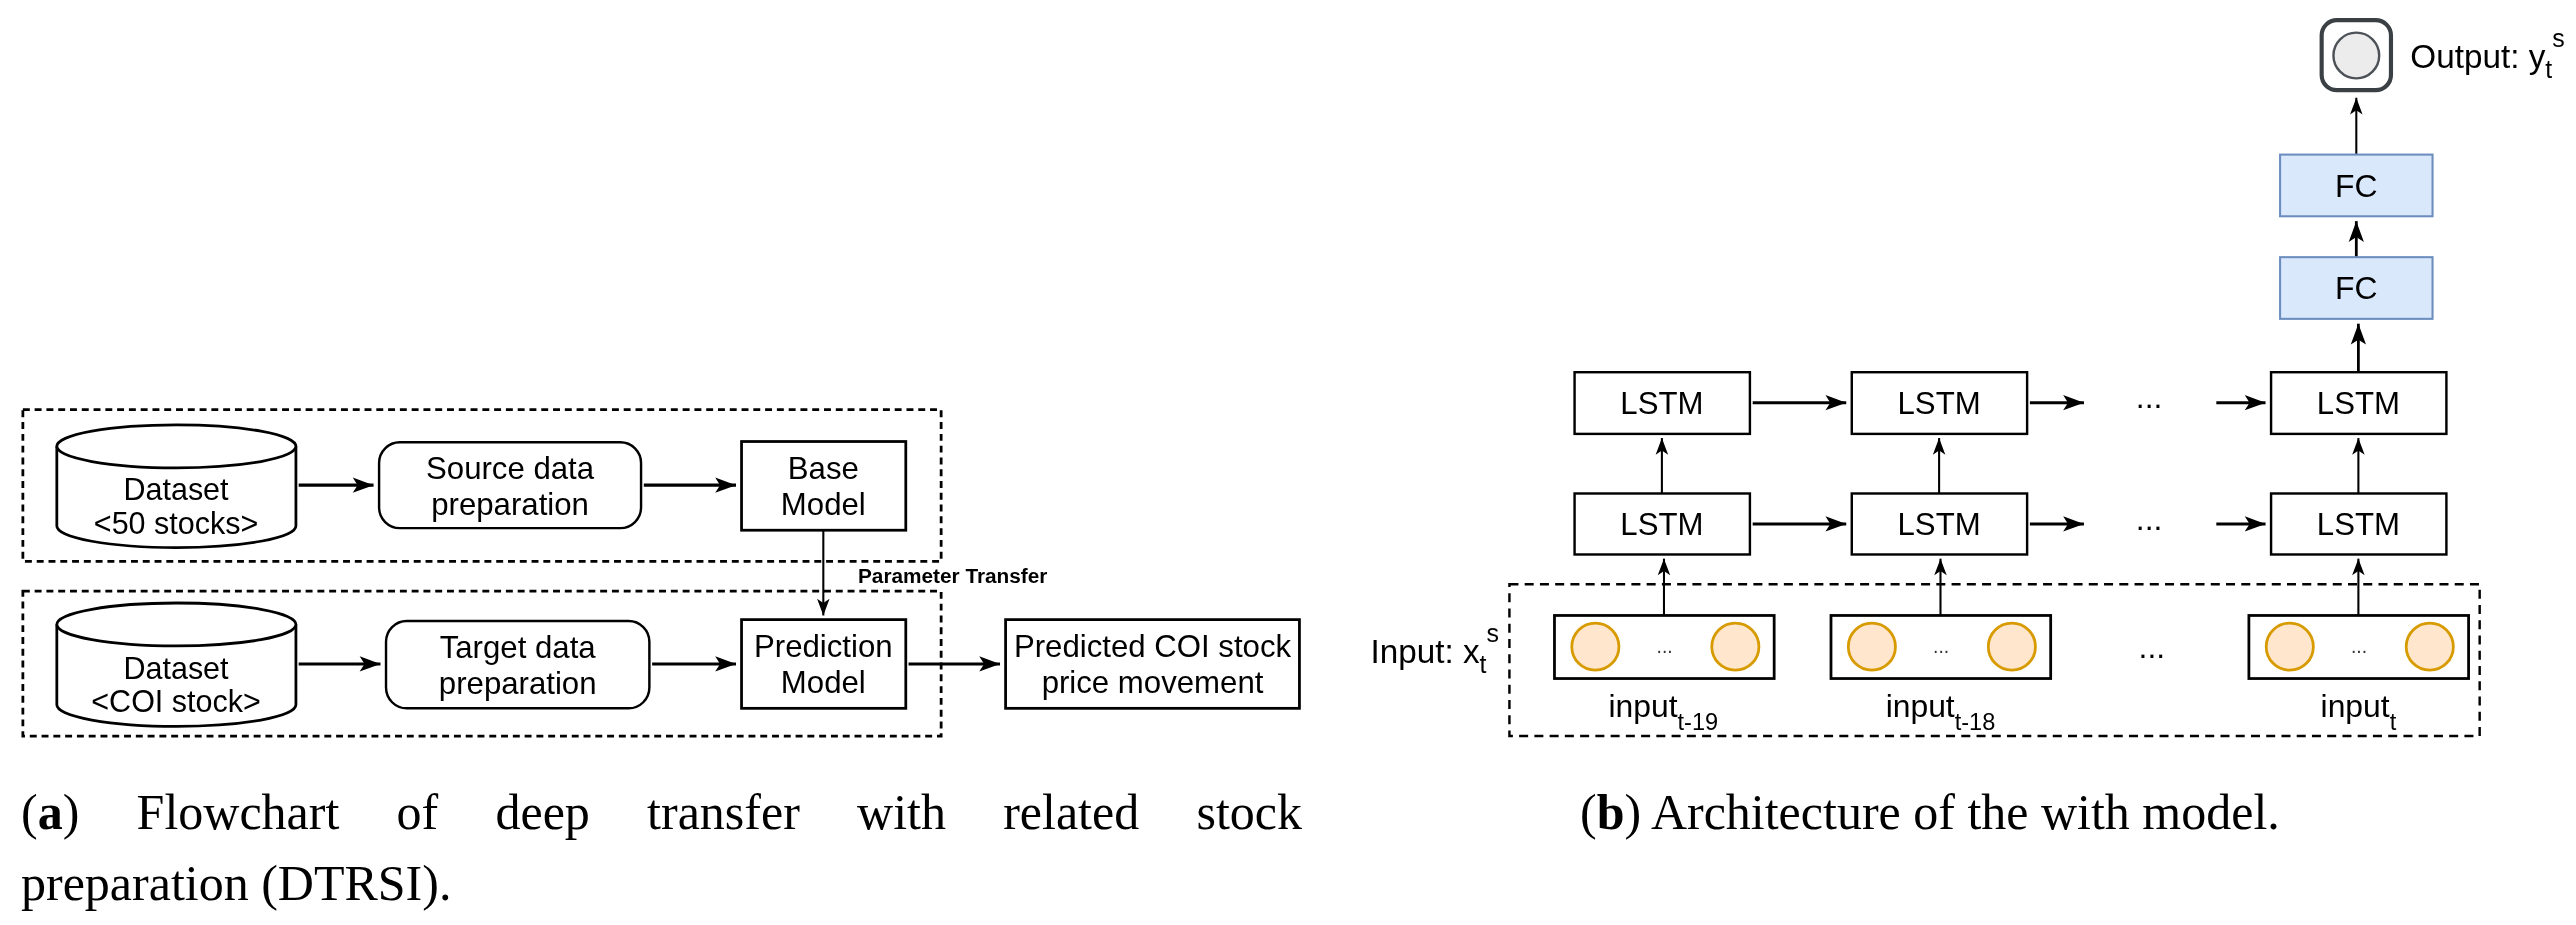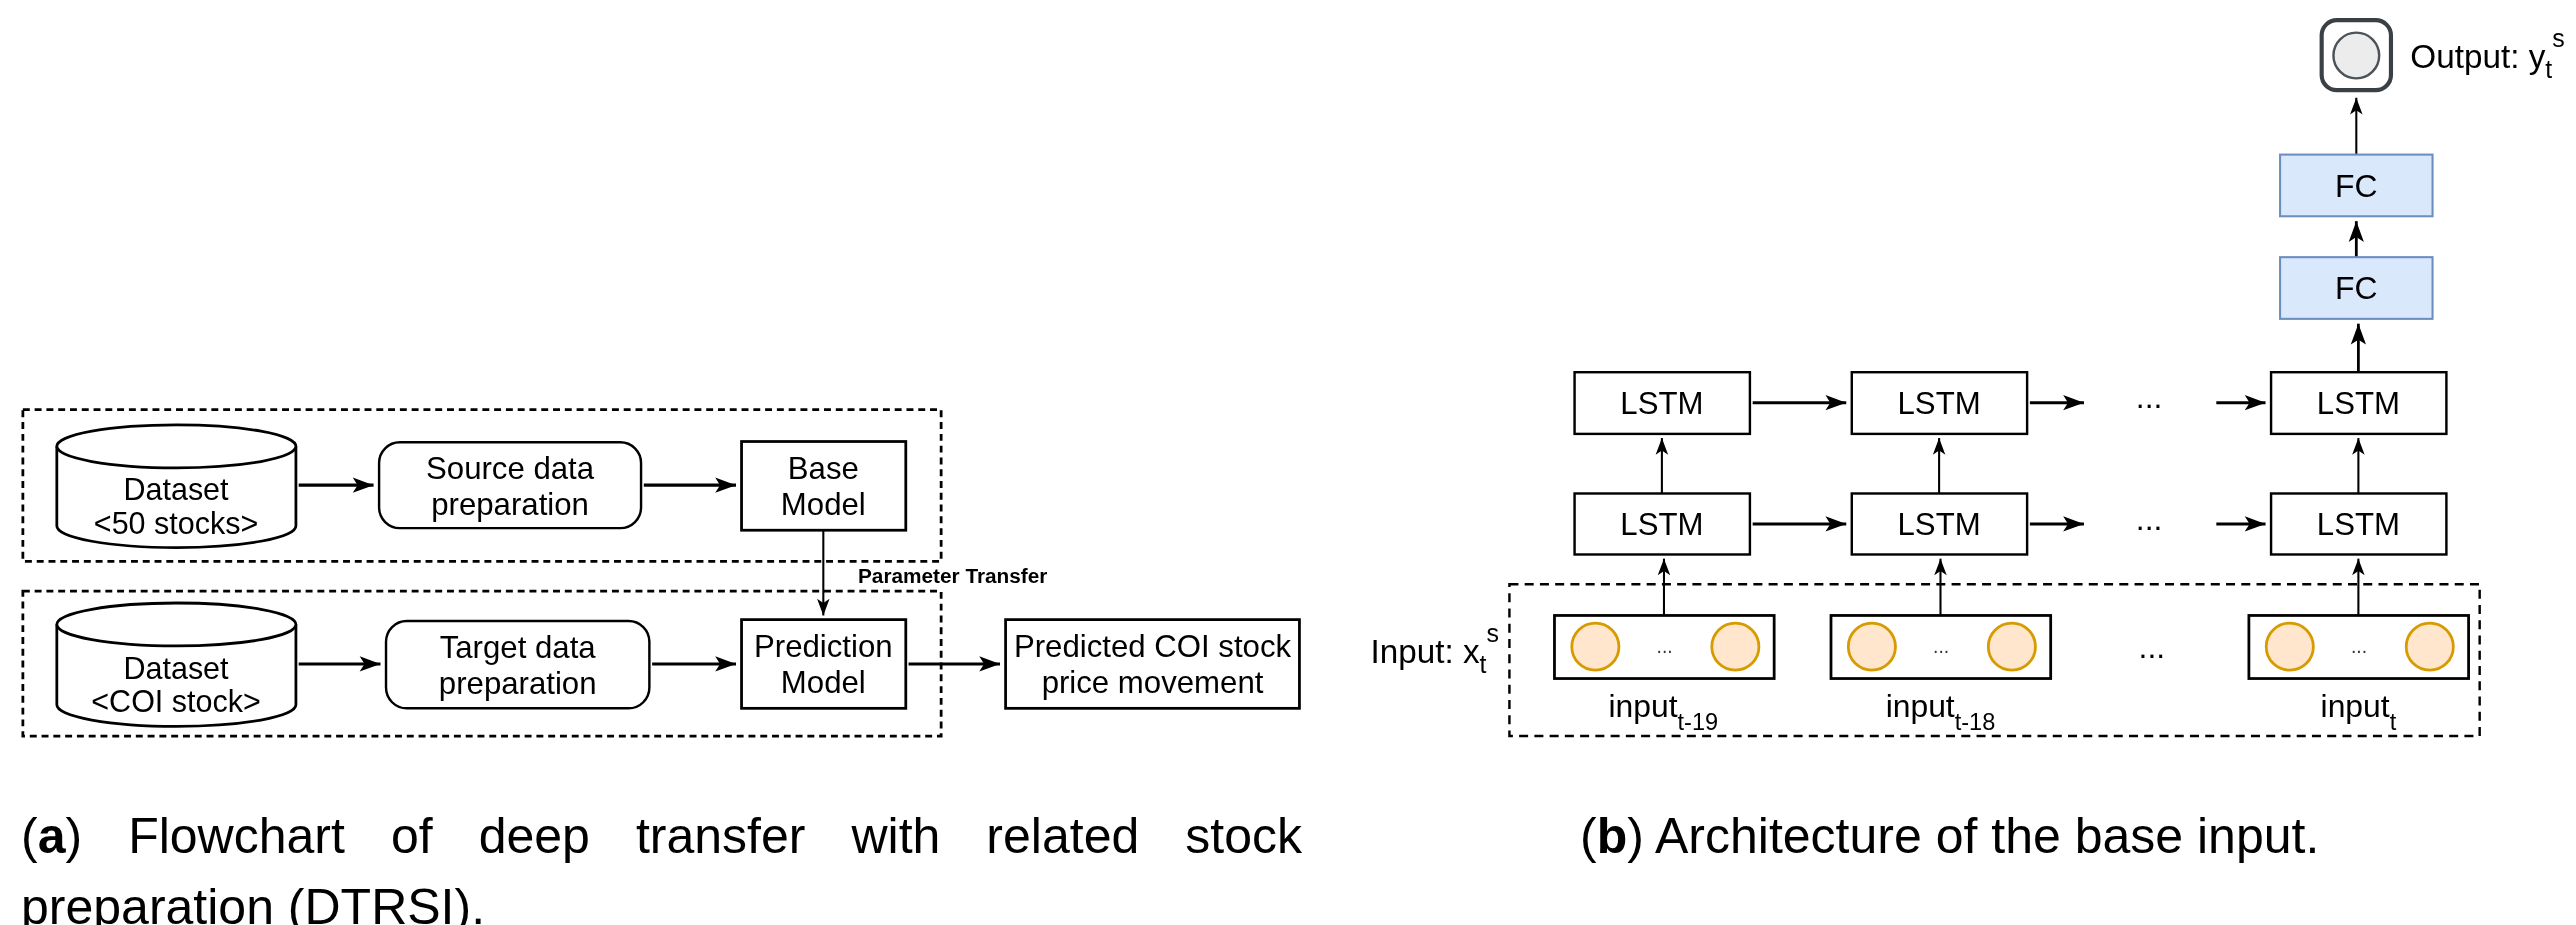--- a/index.html
+++ b/index.html
@@ -9,21 +9,21 @@
   .cyl-text{font-family:"Liberation Sans",sans-serif;font-size:44px;fill:#000;}
   .lstm-text{font-family:"Liberation Sans",sans-serif;font-size:45px;fill:#000;}
   .fc-text{font-family:"Liberation Sans",sans-serif;font-size:46px;fill:#000;}
   .side-label{font-family:"Liberation Sans",sans-serif;font-size:48px;fill:#000;}
   .side-label-small{font-size:36px;}
   .input-label{font-family:"Liberation Sans",sans-serif;font-size:46px;fill:#000;}
   .input-sub{font-size:34px;}
   .param-label{font-family:"Liberation Sans",sans-serif;font-size:30px;font-weight:700;fill:#000;}
   .row-dots{font-family:"Liberation Sans",sans-serif;font-size:46px;fill:#000;}
   .neuron-dots{font-family:"Liberation Sans",sans-serif;font-size:28px;fill:#333;}
-  .caption{position:absolute;font-family:Liberation Sans, sans-serif;font-size:50px;color:#000;line-height:1;white-space:nowrap;margin-top:24px;}
+  .caption{position:absolute;font-family:Liberation Serif, serif;font-size:50px;color:#000;line-height:1;white-space:nowrap;}
   .caption-justify{white-space:normal;text-align:justify;text-align-last:justify;}
   .cap-bold{font-weight:700;}
 </style>
 </head>
 <body>
 
 <svg width="2576" height="926" viewBox="0 0 3717 1336">
   <defs>
     <marker id="mThick" markerUnits="userSpaceOnUse" markerWidth="34" markerHeight="26" refX="32" refY="13" orient="auto">
       <path d="M2,2 L32,13 L2,24 L9,13 Z" fill="#000"></path>
@@ -174,14 +174,14 @@
       <text class="neuron-dots" x="3404" y="942" text-anchor="middle">...</text>
       <circle cx="3506" cy="933" r="34" fill="#ffe6cc" stroke="#d79b00" stroke-width="4"></circle>
       <text class="input-label" x="3403" y="1035" text-anchor="middle"><tspan>input</tspan><tspan class="input-sub" dy="18">t</tspan></text>
     </g>
   </g>
 </svg>
 
 <div class="caption caption-justify" style="left:21px;top:787px;width:1281px;"><span>(</span><span class="cap-bold">a</span><span>)</span> <span>Flowchart of deep transfer with related stock</span></div>
 <div class="caption" style="left:21px;top:858px;">preparation (DTRSI).</div>
 
-<div class="caption" style="left:1580px;top:787px;"><span>(</span><span class="cap-bold">b</span><span>)</span> <span>Architecture of the base input.</span></div>
+<div class="caption" style="left:1580px;top:787px;"><span>(</span><span class="cap-bold">b</span><span>)</span> <span>Architecture of the with model.</span></div>
 
 
 </body></html>

